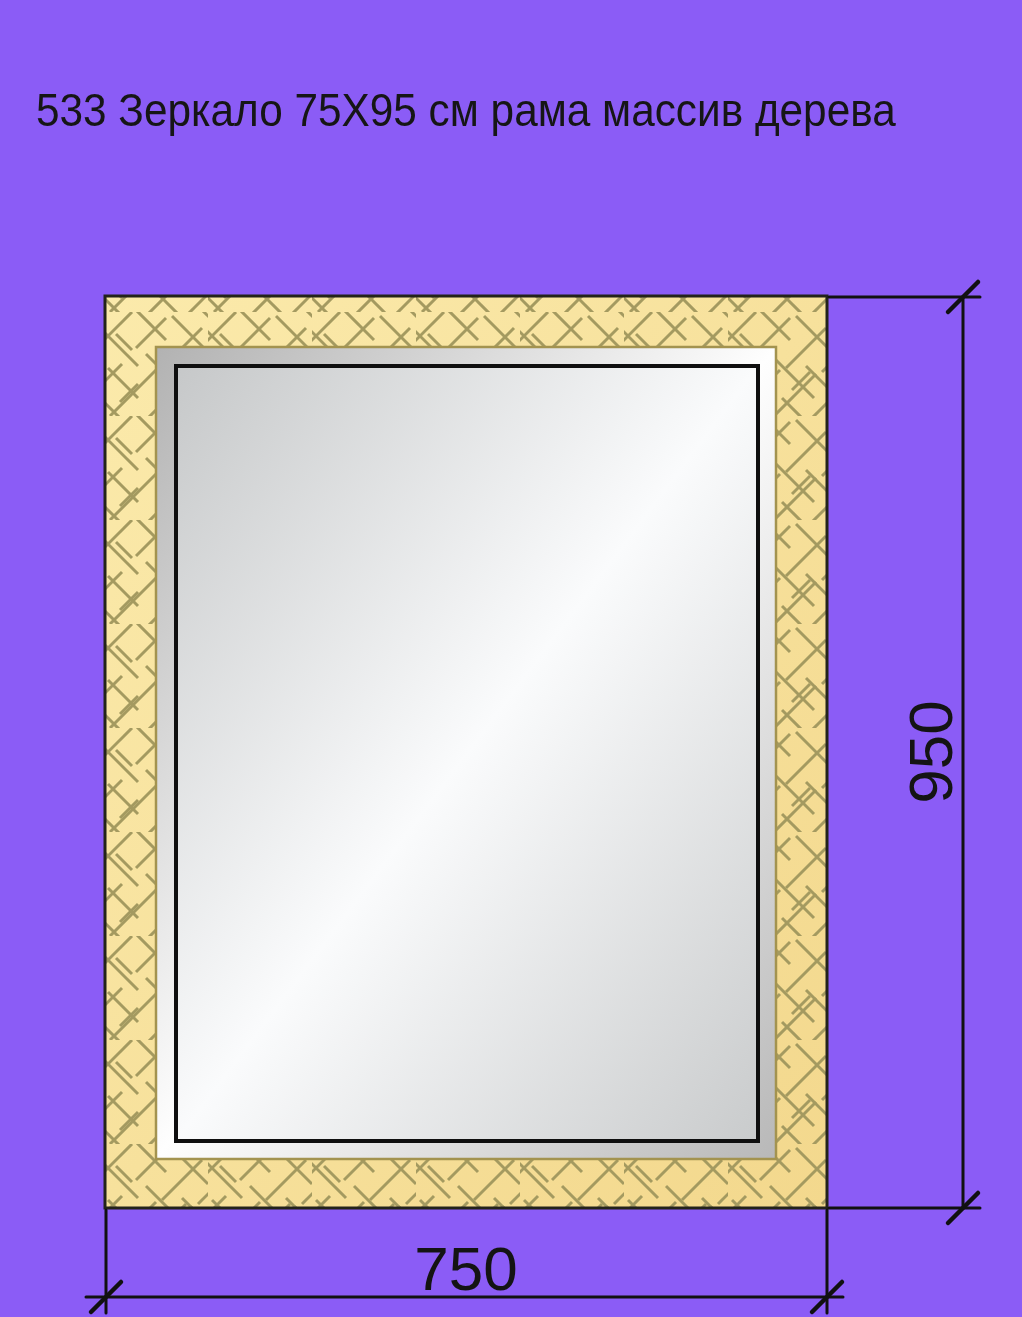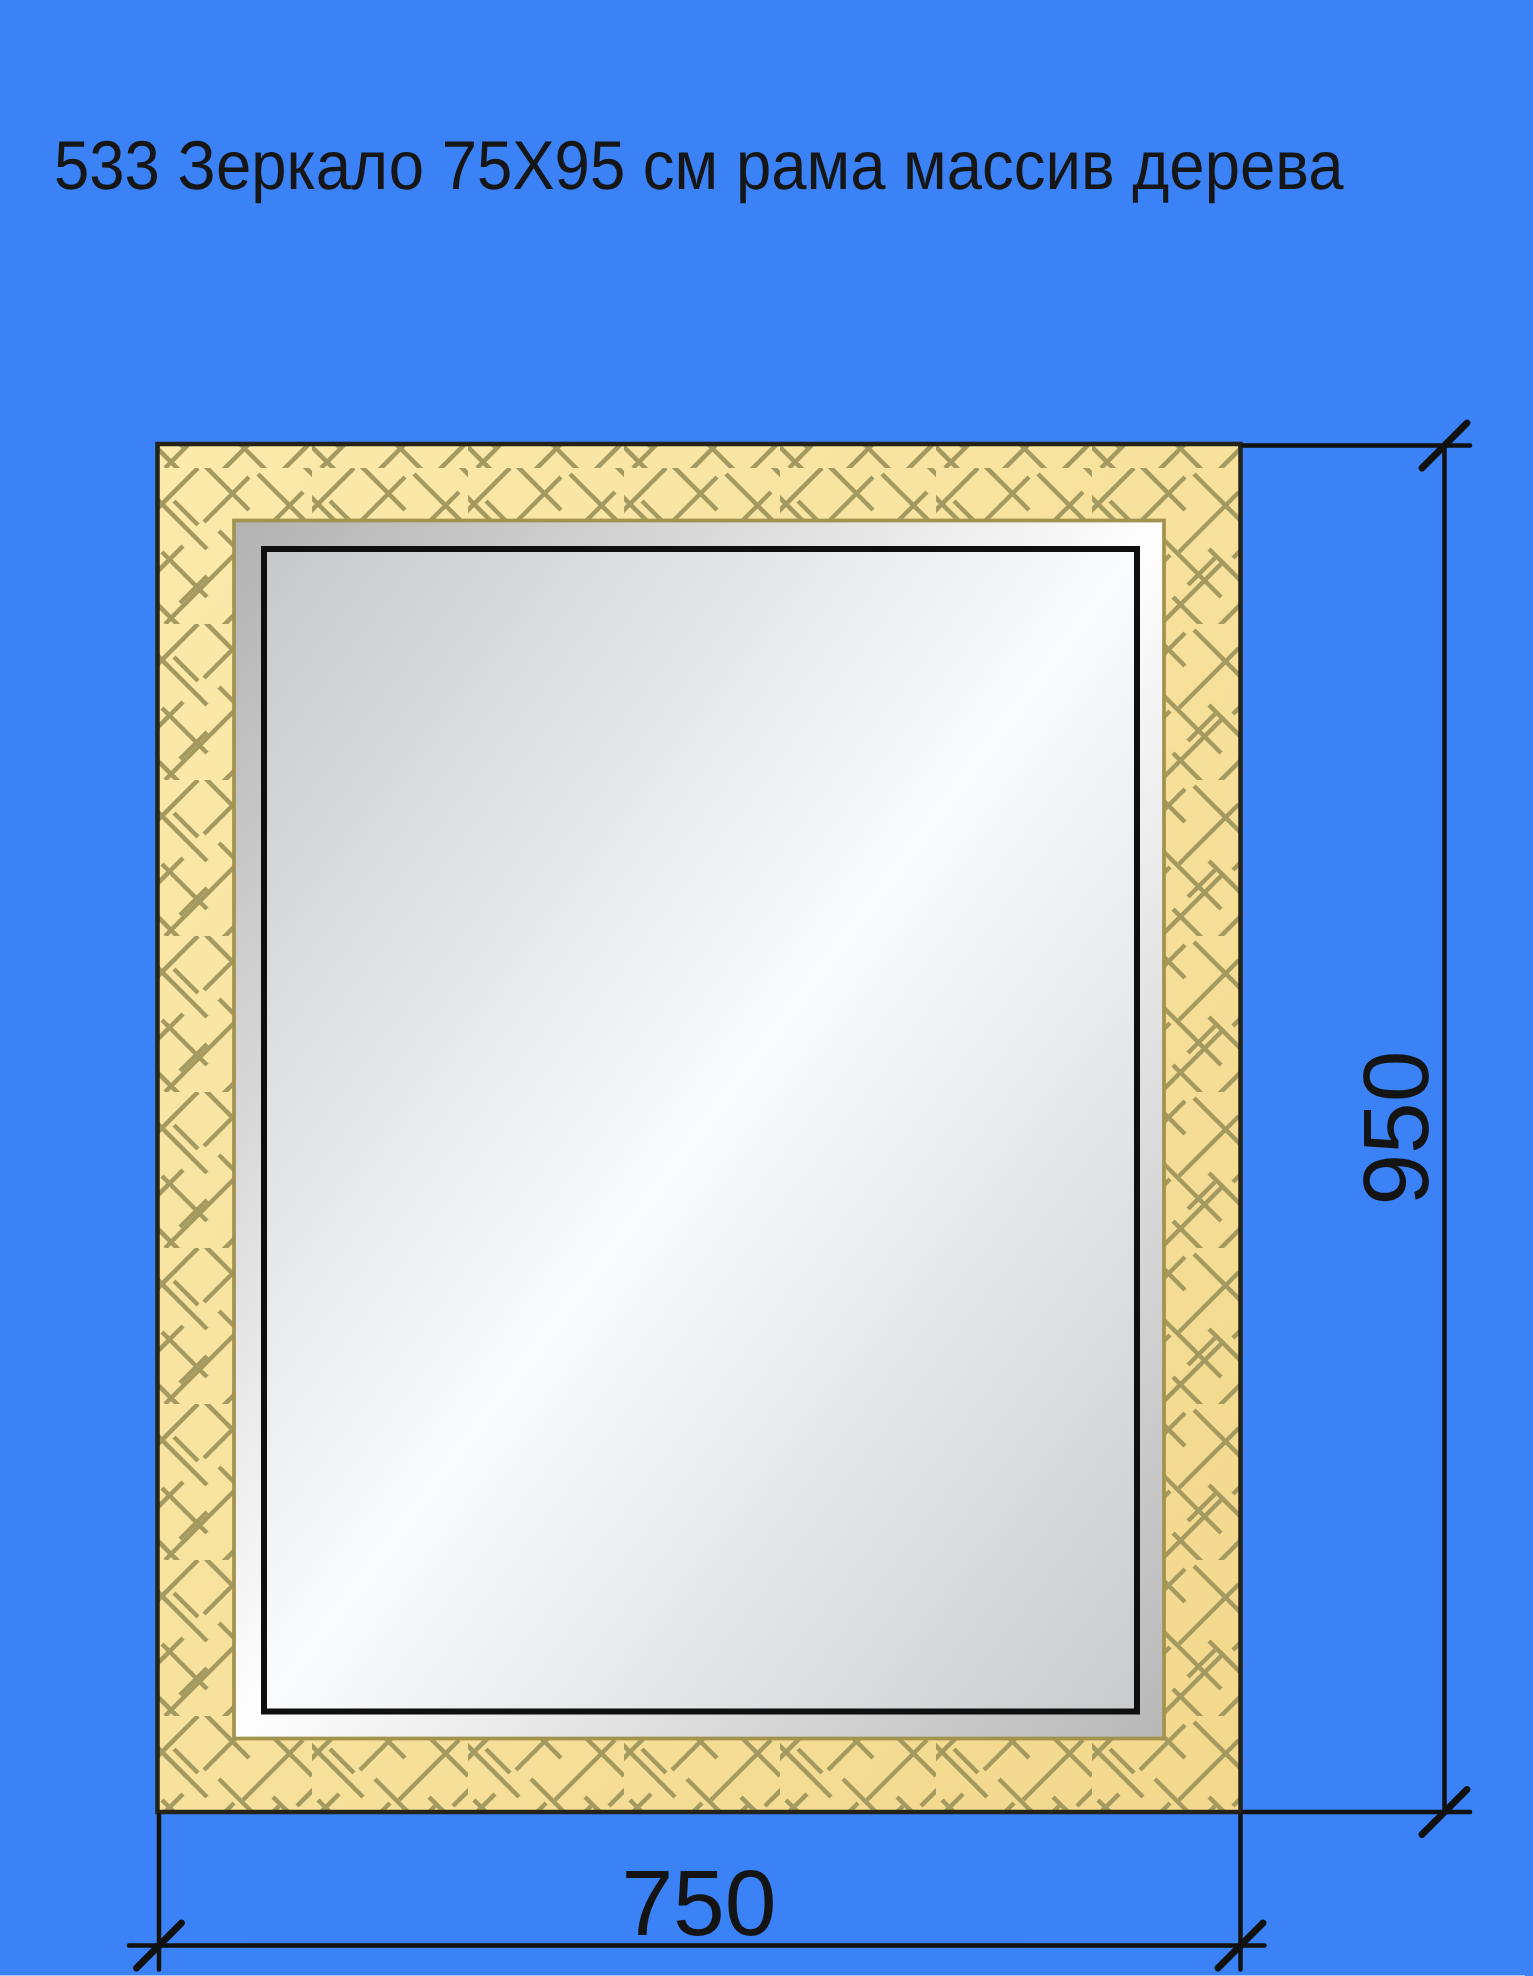--- a/index.html
+++ b/index.html
@@ -5,21 +5,21 @@
   html, body {
     margin: 0;
     padding: 0;
     background: #ffffff;
     font-family: "Liberation Sans", "DejaVu Sans", sans-serif;
   }
   .canvas {
     position: relative;
     width: 1022px;
     height: 1317px;
-    background: #3b82f6;
+    background: #8b5cf6;
     overflow: hidden;
   }
   .title {
     position: absolute;
     left: 36px;
     top: 87px;
     font-size: 46px;
     line-height: 1;
     white-space: nowrap;
     color: #161616;

